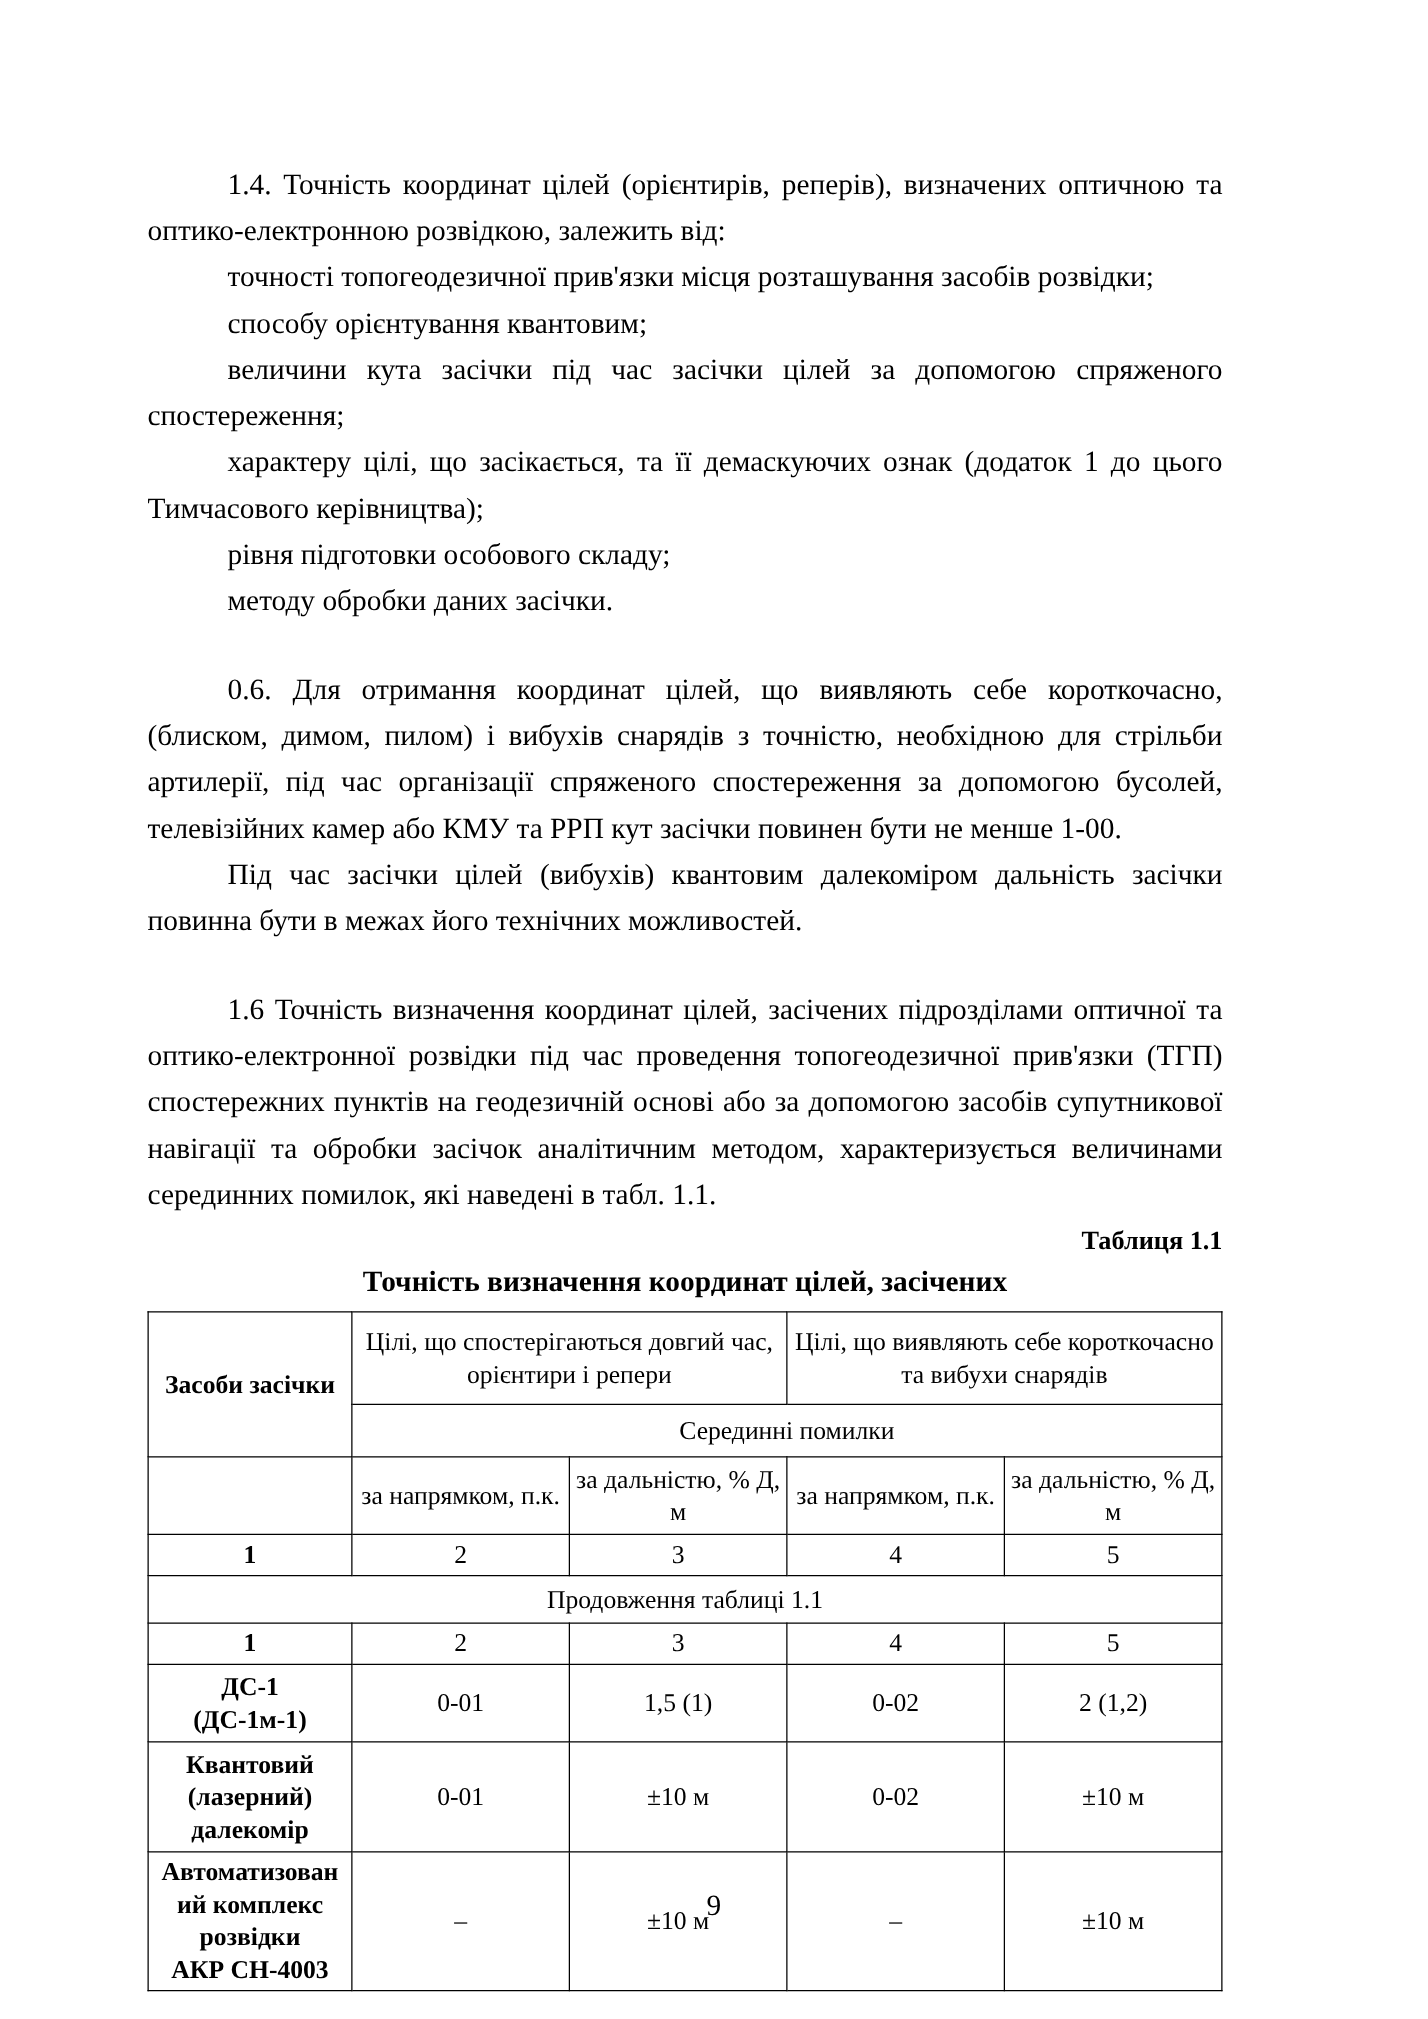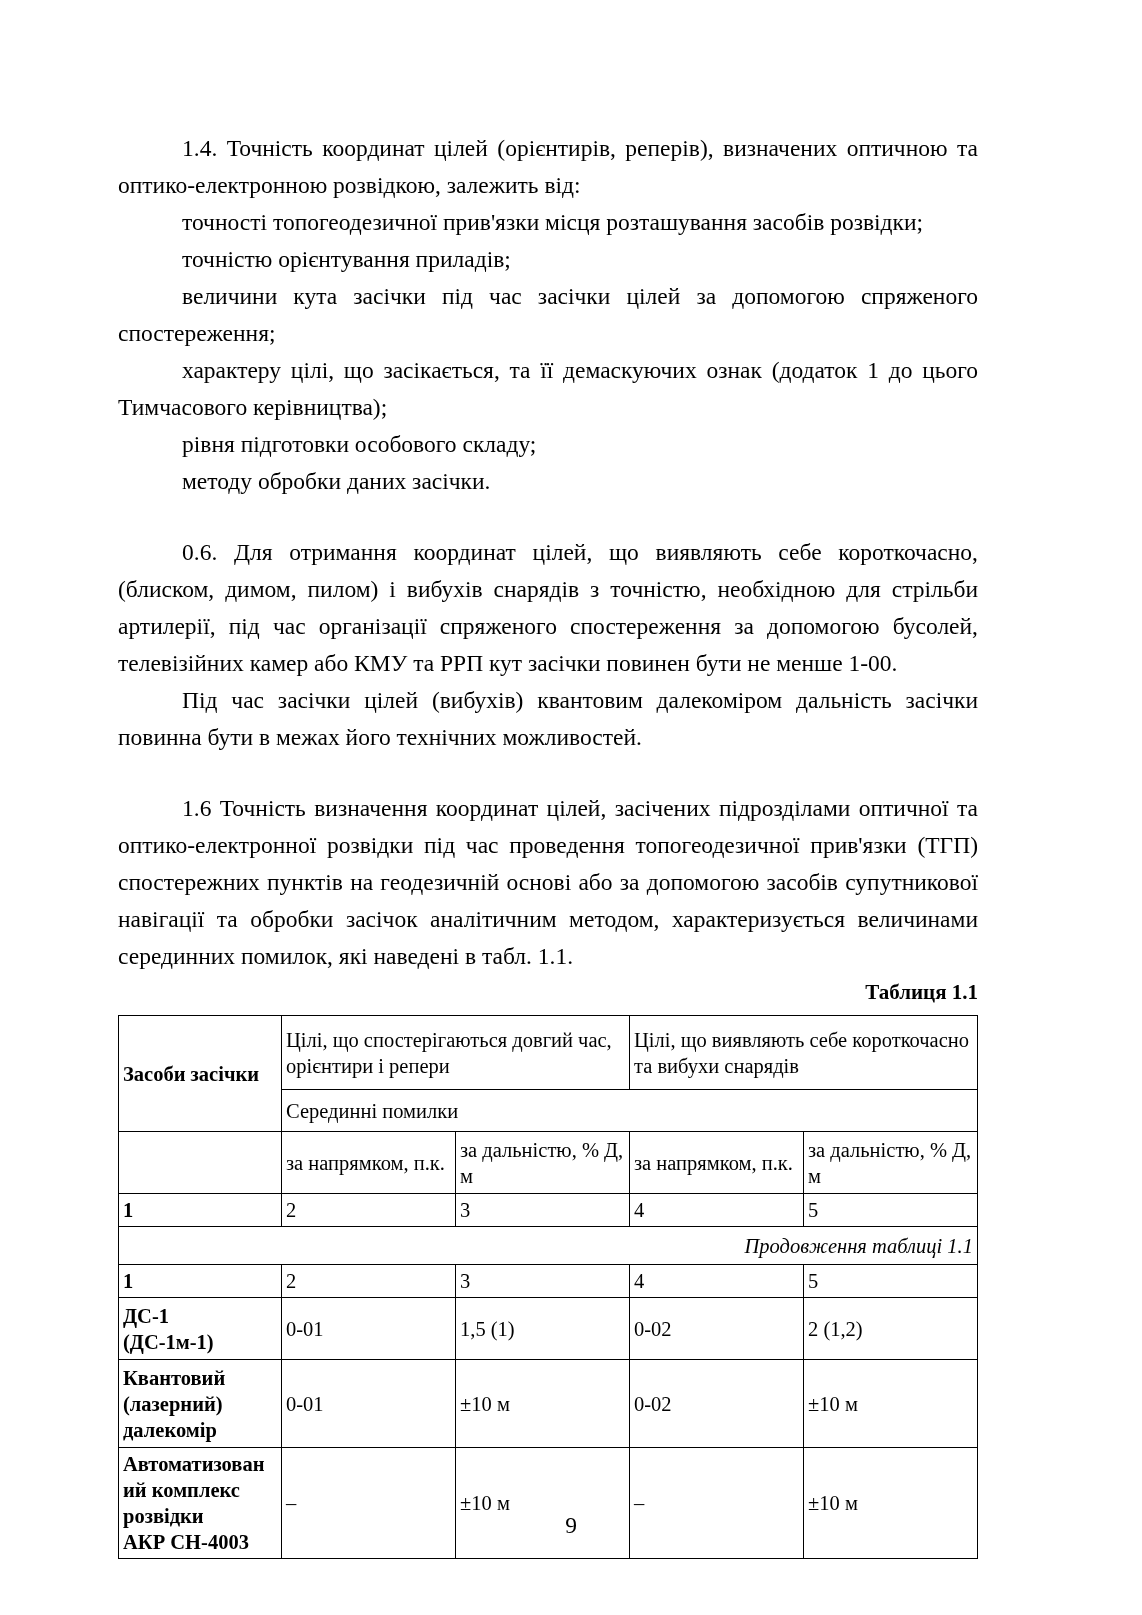--- a/index.html
+++ b/index.html
@@ -56,35 +56,36 @@
   table.doc-table {
     border-collapse: collapse;
     width: 860px;
     margin-top: 6px;
     table-layout: fixed;
   }
   table.doc-table td {
     border: 1.6px solid #000000;
     font-size: 20.5px;
     line-height: 26px;
+    text-align: center;
     vertical-align: middle;
     padding: 3px 4px;
     box-sizing: border-box;
   }
   td.c1 { width: 163px; font-weight: bold; }
   td.c2 { width: 174px; }
   td.c3 { width: 174px; }
   td.c4 { width: 174px; }
   td.c5 { width: 175px; }
 
   td.tall-head { height: 74px; }
   td.mid-head  { height: 42px; }
   td.sub-head  { height: 62px; }
   td.num-row   { height: 30px; }
-  td.cont-row  { height: 38px; text-align: right; padding-right: 10px; font-style: italic; }
+  td.cont-row  { height: 38px; text-align: right; padding-right: 10px; }
   td.row-ds1   { height: 62px; }
   td.row-kvant { height: 88px; }
   td.row-akr   { height: 110px; }
 
   td.left-align {
     text-align: left;
     padding-left: 5px;
     line-height: 26px;
   }
 
@@ -99,36 +100,37 @@
 </style>
 </head>
 <body>
 
 <div class="page">
 
   <div class="content">
 
     <p class="body-par">1.4. Точність координат цілей (орієнтирів, реперів), визначених оптичною та оптико-електронною розвідкою, залежить від:</p>
     <p class="body-par">точності топогеодезичної прив'язки місця розташування засобів розвідки;</p>
-    <p class="body-par">точністю орієнтування приладів;</p>
+    <p class="body-par">способу орієнтування квантовим;</p>
     <p class="body-par">величини кута засічки під час засічки цілей за допомогою спряженого спостереження;</p>
     <p class="body-par">характеру цілі, що засікається, та її демаскуючих ознак (додаток 1 до цього Тимчасового керівництва);</p>
     <p class="body-par">рівня підготовки особового складу;</p>
     <p class="body-par">методу обробки даних засічки.</p>
 
     <div class="gap-md"></div>
 
     <p class="body-par">0.6. Для отримання координат цілей, що виявляють себе короткочасно, (блиском, димом, пилом) і вибухів снарядів з точністю, необхідною для стрільби артилерії, під час організації спряженого спостереження за допомогою бусолей, телевізійних камер або КМУ та РРП кут засічки повинен бути не менше 1-00.</p>
     <p class="body-par">Під час засічки цілей (вибухів) квантовим далекоміром дальність засічки повинна бути в межах його технічних можливостей.</p>
 
     <div class="gap-md"></div>
 
     <p class="body-par">1.6 Точність визначення координат цілей, засічених підрозділами оптичної та оптико-електронної розвідки під час проведення топогеодезичної прив'язки (ТГП) спостережних пунктів на геодезичній основі або за допомогою засобів супутникової навігації та обробки засічок аналітичним методом, характеризується величинами серединних помилок, які наведені в табл. 1.1.</p>
 
     <p class="tbl-caption-num">Таблиця 1.1</p>
+    <p class="tbl-caption-title">Точність визначення координат цілей, засічених</p>
 
     <table class="doc-table">
       <tbody>
         <tr>
           <td class="c1" rowspan="2">Засоби засічки</td>
           <td class="tall-head" colspan="2">Цілі, що спостерігаються довгий час, орієнтири і репери</td>
           <td class="tall-head" colspan="2">Цілі, що виявляють себе короткочасно та вибухи снарядів</td>
         </tr>
         <tr>
           <td class="mid-head" colspan="4">Серединні помилки</td>

